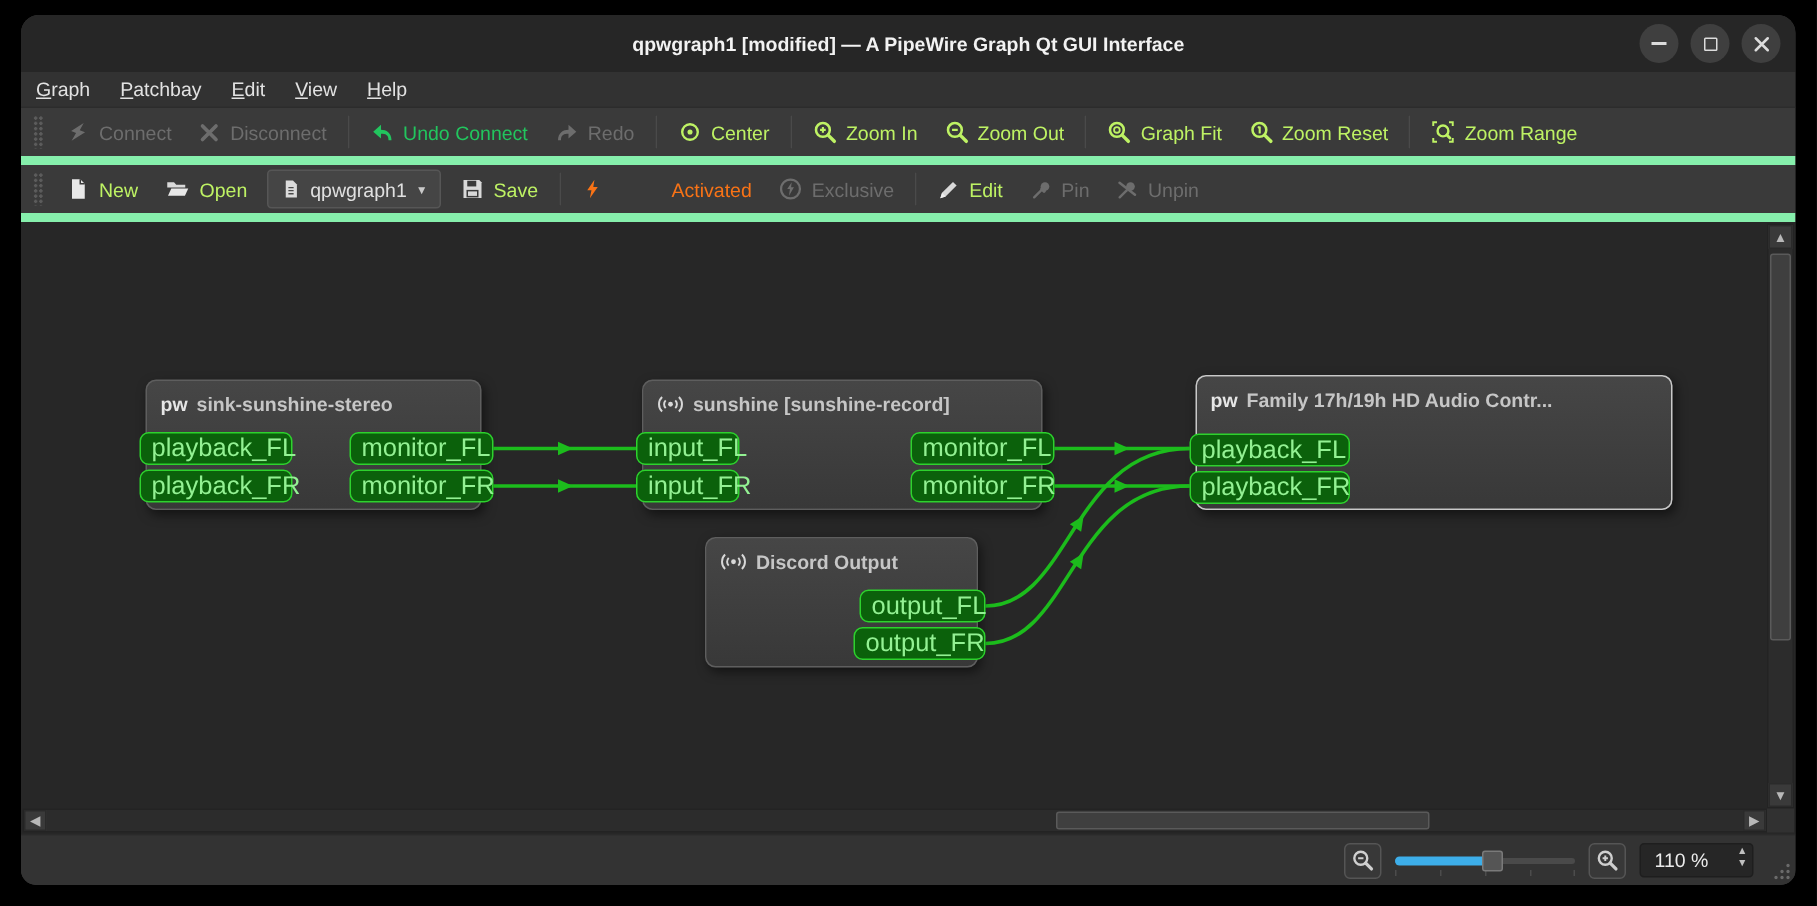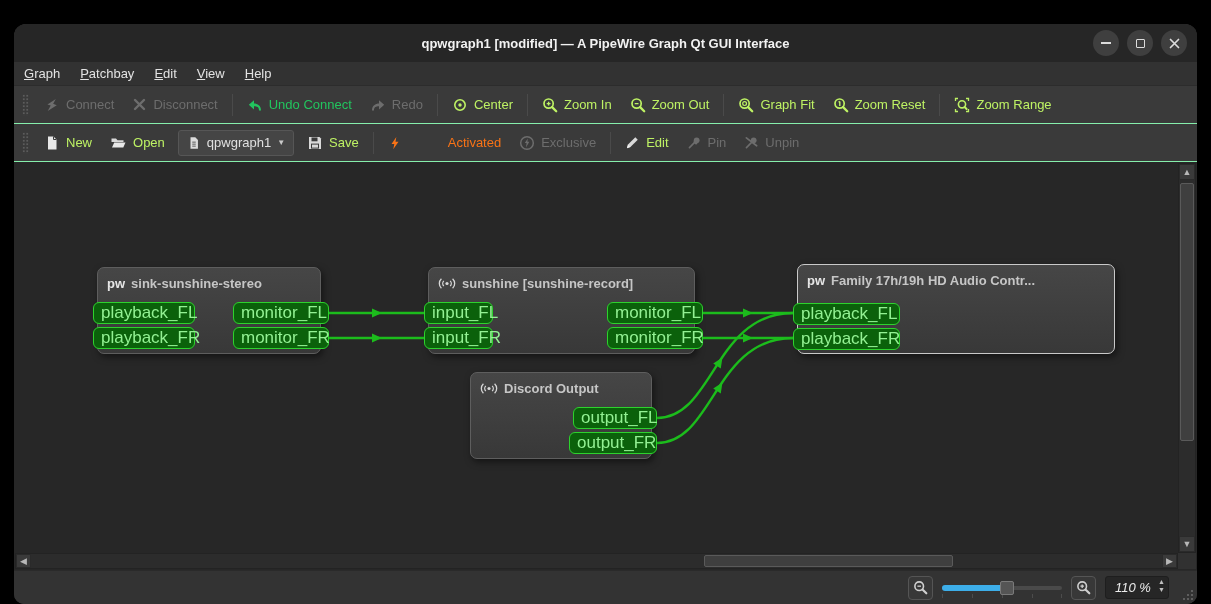--- a/index.html
+++ b/index.html
@@ -1,39 +1,39 @@
 <!DOCTYPE html>
 <html><head>
 <meta charset="utf-8">
 <style>
   * { margin:0; padding:0; box-sizing:border-box; }
   html,body { width:1211px; height:604px; background:#000; font-family:"Liberation Sans", sans-serif; overflow:hidden; }
 
   .window { position:absolute; left:14px; top:10px; width:1183px; height:580px;
             border-radius:12px 12px 10px 10px; background:#373737; overflow:hidden;
-            display:flex; flex-direction:column;margin-top:14px; }
+            display:flex; flex-direction:column; }
 
   
   .titlebar { height:38px; background:#262626; position:relative; display:flex;
               align-items:center; justify-content:center; flex:none; }
   .title-text { font-size:13px; font-weight:bold; color:#f2f2f2; }
   .win-controls { position:absolute; right:10px; top:6px; display:flex; gap:8px; }
   .win-btn { width:26px; height:26px; border-radius:50%; background:#3f3f3f;
              display:flex; align-items:center; justify-content:center; }
   .glyph-min { width:10px; height:2px; background:#dcdcdc; }
   .glyph-max { width:9px; height:9px; border:1.5px solid #dcdcdc; border-radius:1px; }
 
   
   .menubar { height:24px; background:#323232; display:flex; align-items:center;
              padding-left:0; flex:none; border-bottom:1px solid #2c2c2c; }
   .menu-item { display:inline-block; padding:2px 10px; font-size:13px; color:#e2e2e2; }
   .menu-item::first-letter { text-decoration:underline; }
 
   
-  .toolbar { height:38px; background:#3a3a3a; border-bottom:1px solid #86efac;
+  .toolbar { height:38px; background:#3a3a3a; border-bottom:6px solid #86efac;
              display:flex; align-items:center; padding:0 4px; flex:none; font-size:13px;text-align:right; }
   .tb-handle { width:7px; height:22px; margin:0 6px 0 4px;
                background-image:radial-gradient(#5c5c5c 1px, transparent 1.2px);
                background-size:3.5px 3.5px; }
   .tb-btn { display:flex; align-items:center; gap:6px; padding:0 9px; height:28px;
             color:#bef264; white-space:nowrap; border-radius:3px; }
   .tb-btn.disabled { color:#6d6d6d; }
   .tb-btn svg { flex:none; }
   .tb-sep { width:1px; height:22px; background:#2a2a2a; border-right:1px solid #4a4a4a; margin:0 5px; }
   .combo { display:flex; align-items:center; gap:6px; height:26px; padding:0 8px;
@@ -70,22 +70,22 @@
   .statusbar { height:33px; background:#333333; flex:none; position:relative;
                display:flex; align-items:center; justify-content:flex-end; gap:9px; padding-right:28px; }
   .zoom-btn { width:25px; height:24px; border:1px solid #555; border-radius:4px; background:#383838;
               display:flex; align-items:center; justify-content:center; color:#cfcfcf; }
   .slider { position:relative; width:120px; height:18px; }
   .slider-track { position:absolute; left:0; right:0; top:7px; height:4px; background:#4a4a4a; border-radius:2px; }
   .slider-fill { position:absolute; left:0; top:6px; height:6px; width:62px; background:#3daee9; border-radius:3px; }
   .slider-handle { position:absolute; left:58px; top:2px; width:14px; height:14px;
                    background:#555; border:1px solid #7a7a7a; border-radius:2px; }
   .slider-tick { position:absolute; top:15px; width:1px; height:4px; background:#4c4c4c; }
-  .spinbox { width:64px; height:23px; background:#262626; border:1px solid #1e1e1e; border-radius:3px;
-             display:flex; align-items:center; color:#ececec; font-size:13px; padding-left:9px; position:relative;font-style:italic; }
+  .spinbox { width:76px; height:23px; background:#262626; border:1px solid #1e1e1e; border-radius:3px;
+             display:flex; align-items:center; color:#ececec; font-size:13px; padding-left:9px; position:relative; }
   .spin-arrows { position:absolute; right:3px; top:1px; display:flex; flex-direction:column; gap:1px;
                  font-size:7px; color:#c0c0c0; line-height:1; }
   .grip { position:absolute; right:3px; bottom:3px; }
 </style>
 </head>
 <body>
 
 <div class="window">
 
   <div class="titlebar">

